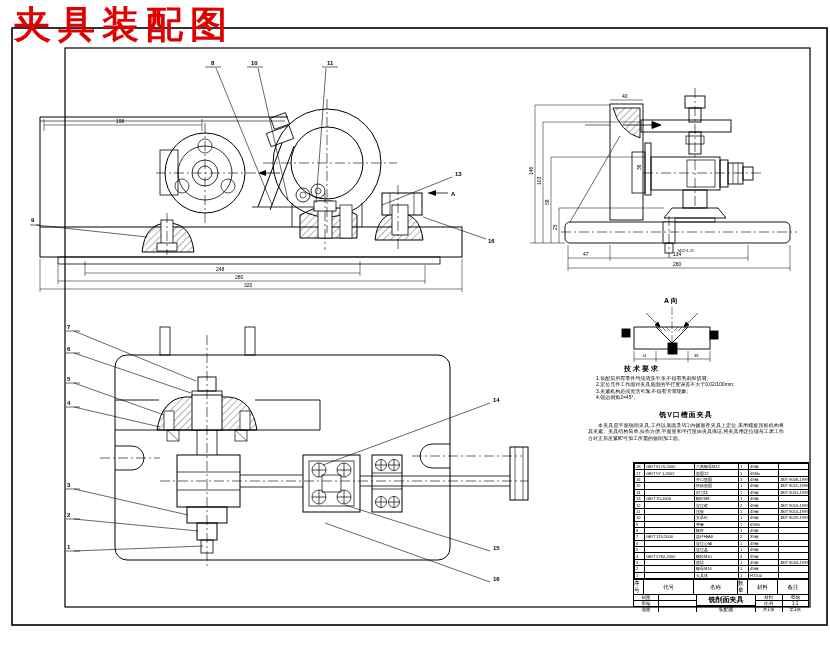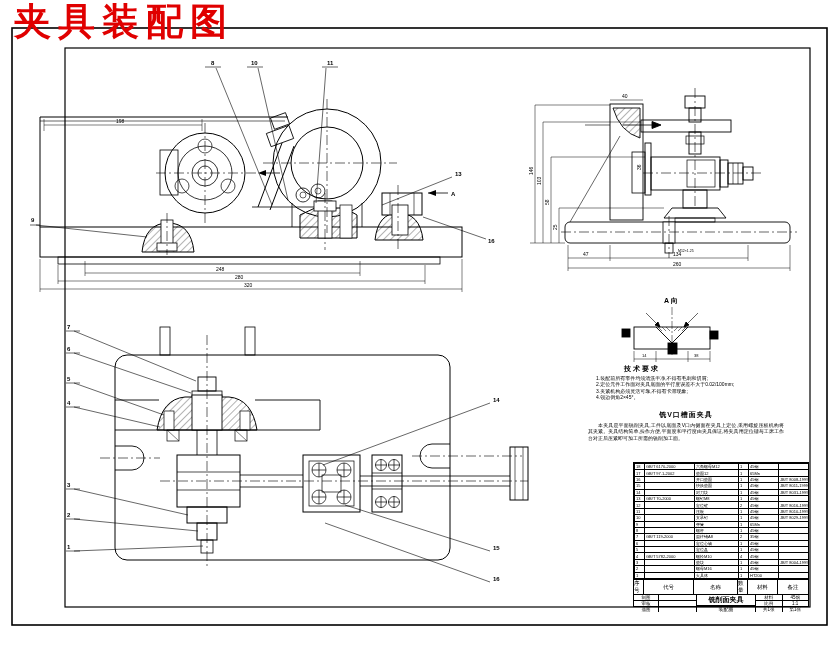--- a/index.html
+++ b/index.html
@@ -1,19 +1,19 @@
 <!DOCTYPE html>
 <html><head>
 <meta charset="utf-8">
 <style>
   html,body{margin:0;padding:0;background:#888;}
   .page{position:relative;width:830px;height:654px;background:#ffffff;overflow:hidden;
         font-family:"Liberation Sans",sans-serif;color:#000;}
   .abs{position:absolute;}
-  .title-red{position:absolute;left:14px;top:6px;font-family:Liberation Mono, monospace;
+  .title-red{position:absolute;left:14px;top:6px;font-family:Liberation Serif, serif;
         font-weight:bold;font-size:37px;color:#e00000;letter-spacing:7px;line-height:1;
         white-space:nowrap;z-index:5;}
   svg{position:absolute;overflow:visible;}
   svg text{font-family:"Liberation Sans",sans-serif;fill:#000;}
   .callout{font-size:6px;font-weight:bold;}
   .dimtxt{font-size:5px;}
   
   .notes1{left:596px;top:366px;width:188px;font-size:5px;line-height:6.5px;}
   .notes1 .hd{font-weight:bold;font-size:7px;letter-spacing:2px;margin:0 0 2px 28px;}
   .notes2{left:588px;top:412px;width:196px;font-size:5px;line-height:6.6px;}

